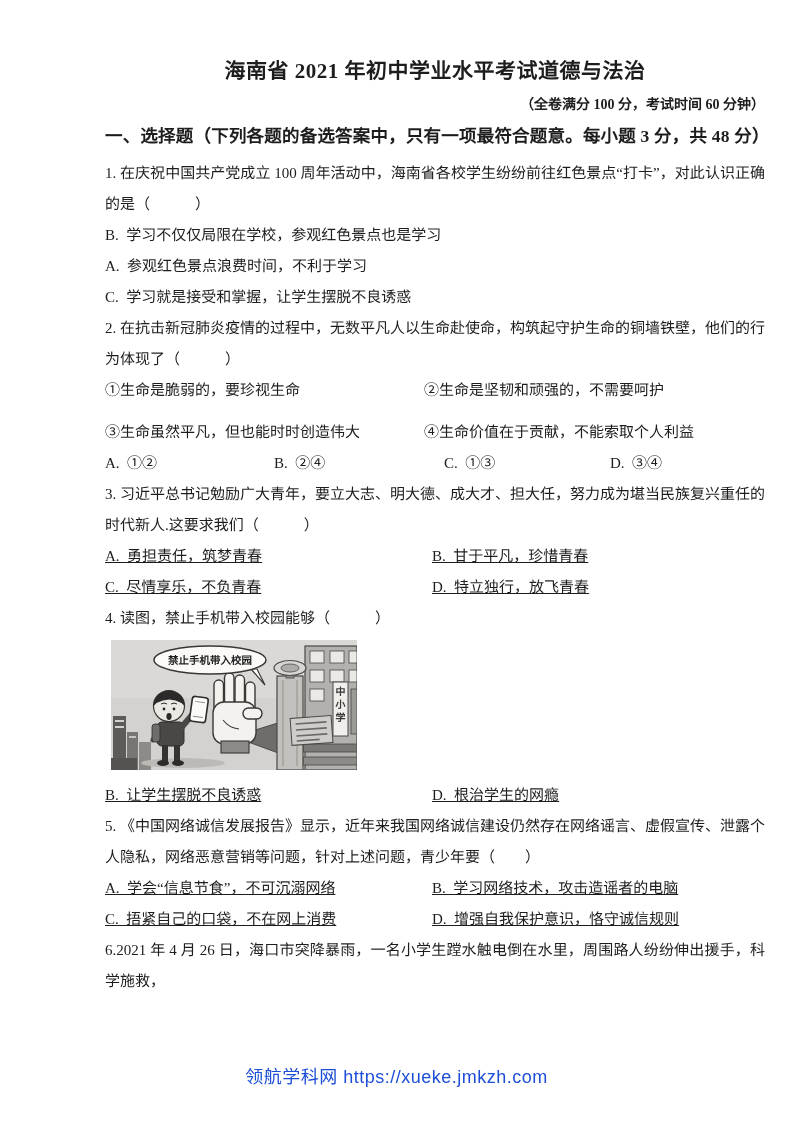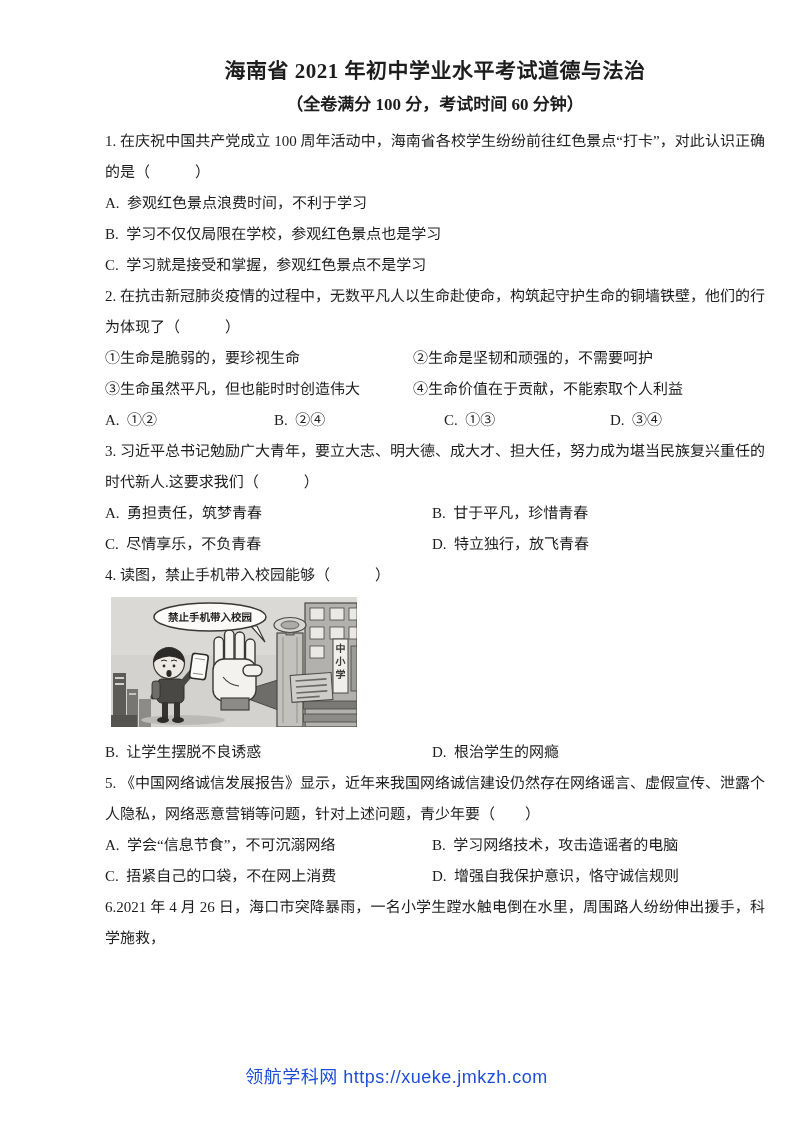--- a/index.html
+++ b/index.html
@@ -3,51 +3,52 @@
 <meta charset="utf-8">
 <style>
   html,body { margin:0; padding:0; background:#ffffff; }
   .page {
     position:relative; width:793px; height:1122px; background:#ffffff;
     overflow:hidden; font-family:"Liberation Serif","DejaVu Serif",serif;
     color:#1d1d1d;
   }
   .content { position:absolute; left:68px; top:56px; width:660px;margin-left:37px; }
   .doc-title { font-size:21px; line-height:30px; font-weight:bold; text-align:center; margin:0 0 6px 0; letter-spacing:0.5px; }
-  .doc-subtitle { font-size:17px; line-height:26px; font-weight:bold; text-align:center; margin:0 0 4px 0; }
+  .doc-subtitle { font-size:14px; line-height:26px; font-weight:bold; text-align:right; margin:0 0 4px 0; }
   .section-heading { font-size:17.5px; line-height:28px; font-weight:bold; margin:0 0 4px 0; letter-spacing:0.2px; }
   .q { font-size:15px; line-height:31px; }
   .q .stem { margin:0; text-align:justify; }
   .q1 { margin-top:8px; }
   .opt, .itm { white-space:pre-wrap; }
-  .grid2 { display:grid; grid-template-columns:327px 1fr; }
-  .grid2i { display:grid; grid-template-columns:308px 1fr; }
+  .grid2 { display:grid; grid-template-columns:327px 1fr;text-decoration:underline; }
+  .grid2i { display:grid; grid-template-columns:308px 1fr;gap:11px; }
   .grid4 { display:grid; grid-template-columns:169px 170px 166px 1fr; }
   .figure { display:block; width:246px; height:130px; margin:6px 0 10px 6px; }
   .figure svg { display:block; }
   .watermark {
     position:absolute; left:0; top:1062px; width:100%; text-align:center;
     font-family:"Liberation Sans","DejaVu Sans",sans-serif;
     font-size:18px; color:#1d4ed8; letter-spacing:0.5px;
   }
 </style>
 </head>
 <body>
 
 <div class="page">
   <div class="content">
 
     <h1 class="doc-title">海南省 2021 年初中学业水平考试道德与法治</h1>
     <div class="doc-subtitle">（全卷满分 100 分，考试时间 60 分钟）</div>
+    <div class="section-heading">一、选择题（下列各题的备选答案中，只有一项最符合题意。每小题 3 分，共 48 分）</div>
 
     <div class="q q1">
       <p class="stem">1. 在庆祝中国共产党成立 100 周年活动中，海南省各校学生纷纷前往红色景点“打卡”，对此认识正确的是（　　　）</p>
+      <div class="opt">B.  学习不仅仅局限在学校，参观红色景点也是学习</div>
       <div class="opt">A.  参观红色景点浪费时间，不利于学习</div>
-      <div class="opt">B.  学习不仅仅局限在学校，参观红色景点也是学习</div>
-      <div class="opt">C.  学习就是接受和掌握，参观红色景点不是学习</div>
+      <div class="opt">C.  学习就是接受和掌握，让学生摆脱不良诱惑</div>
     </div>
 
     <div class="q">
       <p class="stem">2. 在抗击新冠肺炎疫情的过程中，无数平凡人以生命赴使命，构筑起守护生命的铜墙铁壁，他们的行为体现了（　　　）</p>
       <div class="grid2i">
         <div class="itm">①生命是脆弱的，要珍视生命</div>
         <div class="itm">②生命是坚韧和顽强的，不需要呵护</div>
         <div class="itm">③生命虽然平凡，但也能时时创造伟大</div>
         <div class="itm">④生命价值在于贡献，不能索取个人利益</div>
       </div>

